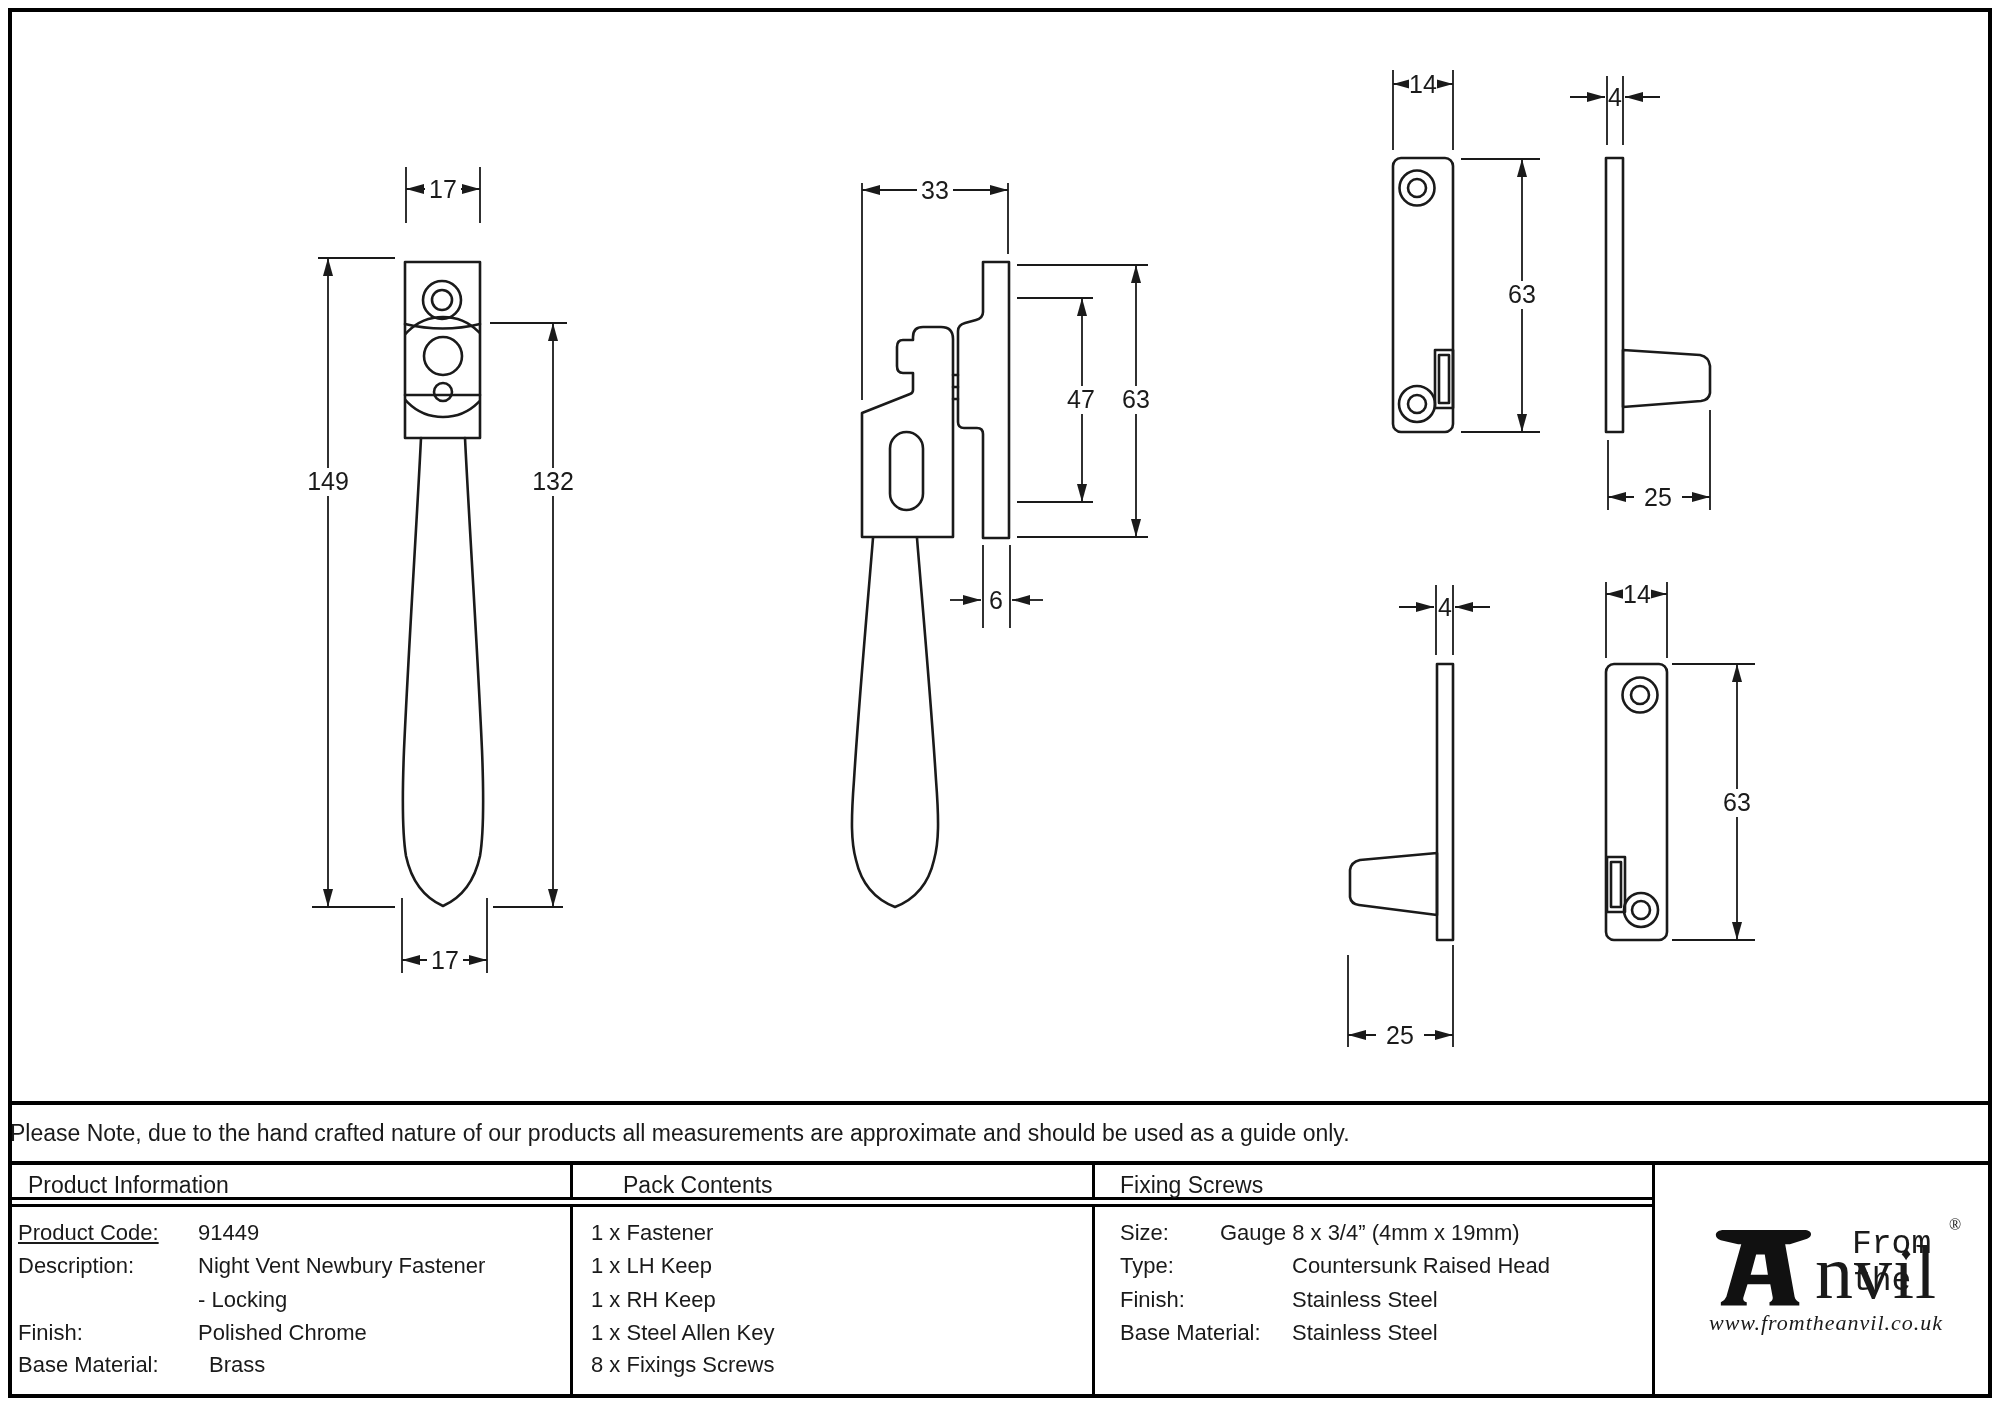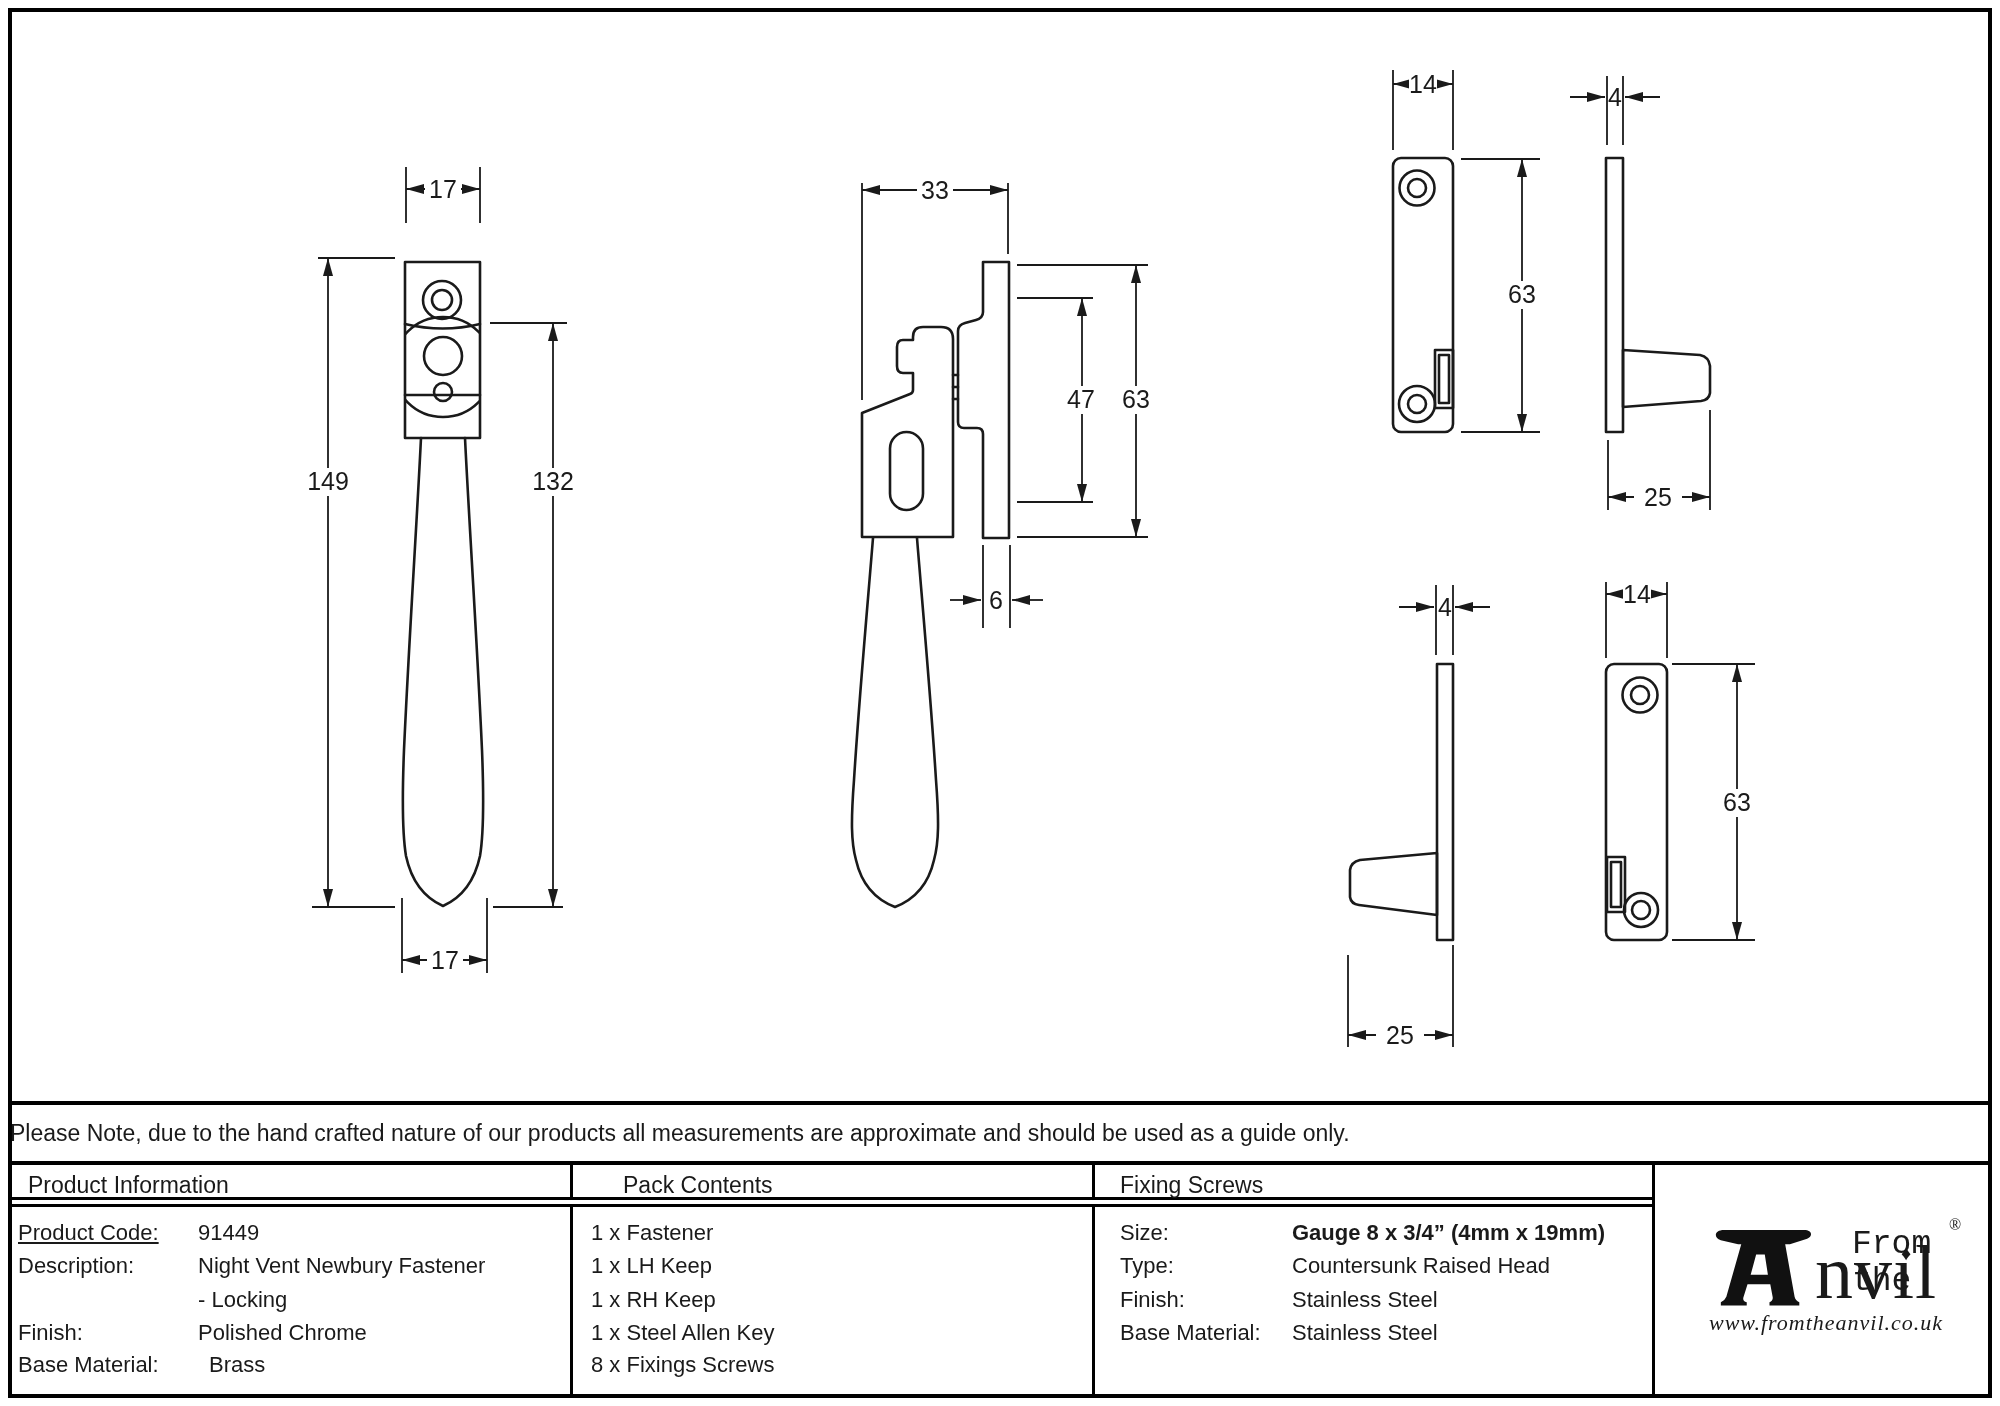--- a/index.html
+++ b/index.html
@@ -218,21 +218,21 @@
 
 <div class="abs hdr" style="left:591px;top:1172px;margin-left:32px;">Pack Contents</div>
 <div class="abs cell" style="left:591px;top:1220px;">1 x Fastener</div>
 <div class="abs cell" style="left:591px;top:1253px;">1 x LH Keep</div>
 <div class="abs cell" style="left:591px;top:1287px;">1 x RH Keep</div>
 <div class="abs cell" style="left:591px;top:1320px;">1 x Steel Allen Key</div>
 <div class="abs cell" style="left:591px;top:1352px;">8 x Fixings Screws</div>
 
 <div class="abs hdr" style="left:1120px;top:1172px;">Fixing Screws</div>
 <div class="abs cell" style="left:1120px;top:1220px;">Size:</div>
-<div class="abs cell" style="left:1292px;top:1220px;font-weight:bold;">Gauge 8 x 3/4” (4mm x 19mm)</div>
+<div class="abs cell" style="left:1220px;top:1220px;">Gauge 8 x 3/4” (4mm x 19mm)</div>
 <div class="abs cell" style="left:1120px;top:1253px;">Type:</div>
 <div class="abs cell" style="left:1292px;top:1253px;">Countersunk Raised Head</div>
 <div class="abs cell" style="left:1120px;top:1287px;">Finish:</div>
 <div class="abs cell" style="left:1292px;top:1287px;">Stainless Steel</div>
 <div class="abs cell" style="left:1120px;top:1320px;">Base Material:</div>
 <div class="abs cell" style="left:1292px;top:1320px;">Stainless Steel</div>
 
 <div class="abs" style="left:1695px;top:1212px;width:290px;height:130px;">
   <svg class="abs" style="left:18px;top:14px;" width="102" height="82" viewBox="0 0 130 100">
     <path fill="#111" fill-rule="evenodd" d="M10,16 C0,12 2,3 14,3 L116,3 C126,3 128,10 120,14 L98,21 L32,21 Z

